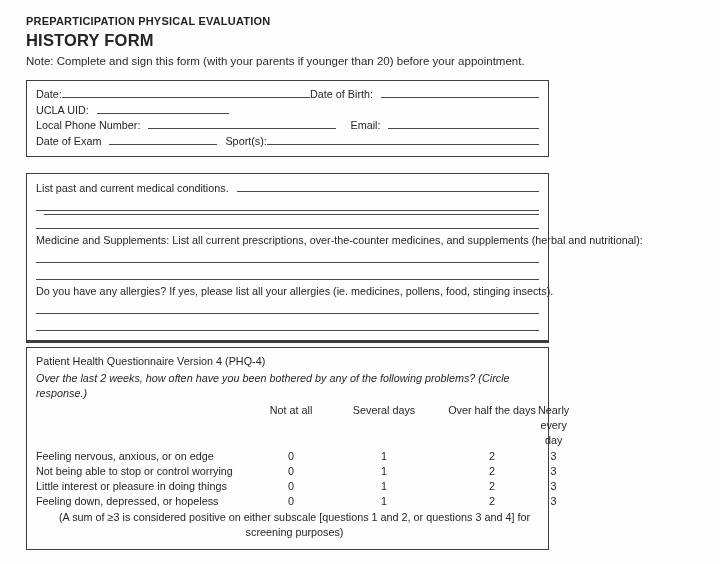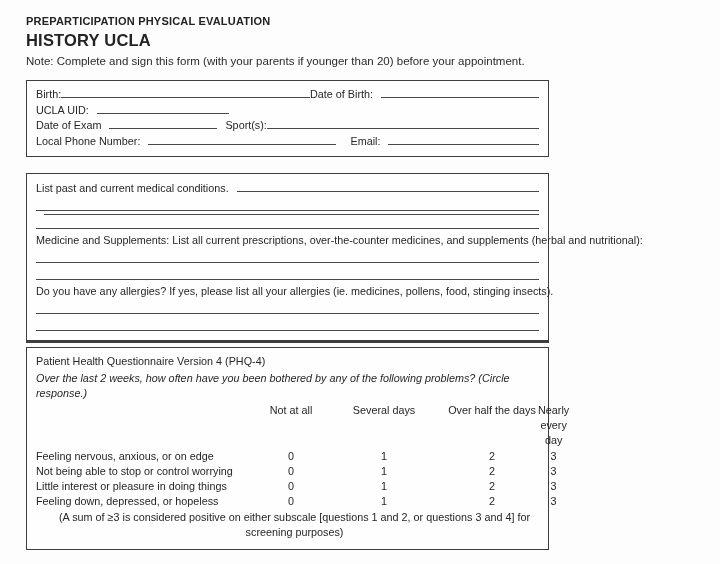--- a/index.html
+++ b/index.html
@@ -63,51 +63,51 @@
   .phq-cell { line-height:15.2px; }
   .phq-cell.center { text-align:center; }
   .phq-footnote { text-align:center; line-height:15px; margin-top:1px; padding-left:14px; }
 </style>
 </head>
 <body>
 
 <div class="page">
 
   <div class="eyebrow">PREPARTICIPATION PHYSICAL EVALUATION</div>
-  <div class="title">HISTORY UCLA</div>
+  <div class="title">HISTORY FORM</div>
   <div class="note">Note: Complete and sign this form (with your parents if younger than 20) before your appointment.</div>
 
   <div class="box box1">
     <div class="row">
-      <span class="lbl">Birth:</span>
+      <span class="lbl">Date:</span>
       <span class="fill"></span>
       <span class="lbl">Date of Birth:</span>
       <span class="gap8"></span>
       <span class="fill w155"></span>
     </div>
     <div class="row">
       <span class="lbl">UCLA UID:</span>
       <span class="gap8"></span>
       <span class="fill w130"></span>
     </div>
     <div class="row">
-      <span class="lbl">Date of Exam</span>
-      <span class="gap8"></span>
-      <span class="fill w105"></span>
-      <span class="gap8"></span>
-      <span class="lbl">Sport(s):</span>
-      <span class="fill"></span>
-    </div>
-    <div class="row">
       <span class="lbl">Local Phone Number:</span>
       <span class="gap8"></span>
       <span class="fill w190"></span>
       <span class="gap14"></span>
       <span class="lbl">Email:</span>
       <span class="gap8"></span>
+      <span class="fill"></span>
+    </div>
+    <div class="row">
+      <span class="lbl">Date of Exam</span>
+      <span class="gap8"></span>
+      <span class="fill w105"></span>
+      <span class="gap8"></span>
+      <span class="lbl">Sport(s):</span>
       <span class="fill"></span>
     </div>
   </div>
 
   <div class="box box2">
     <div class="row">
       <span class="lbl">List past and current medical conditions.</span>
       <span class="gap8"></span>
       <span class="fill"></span>
     </div>

